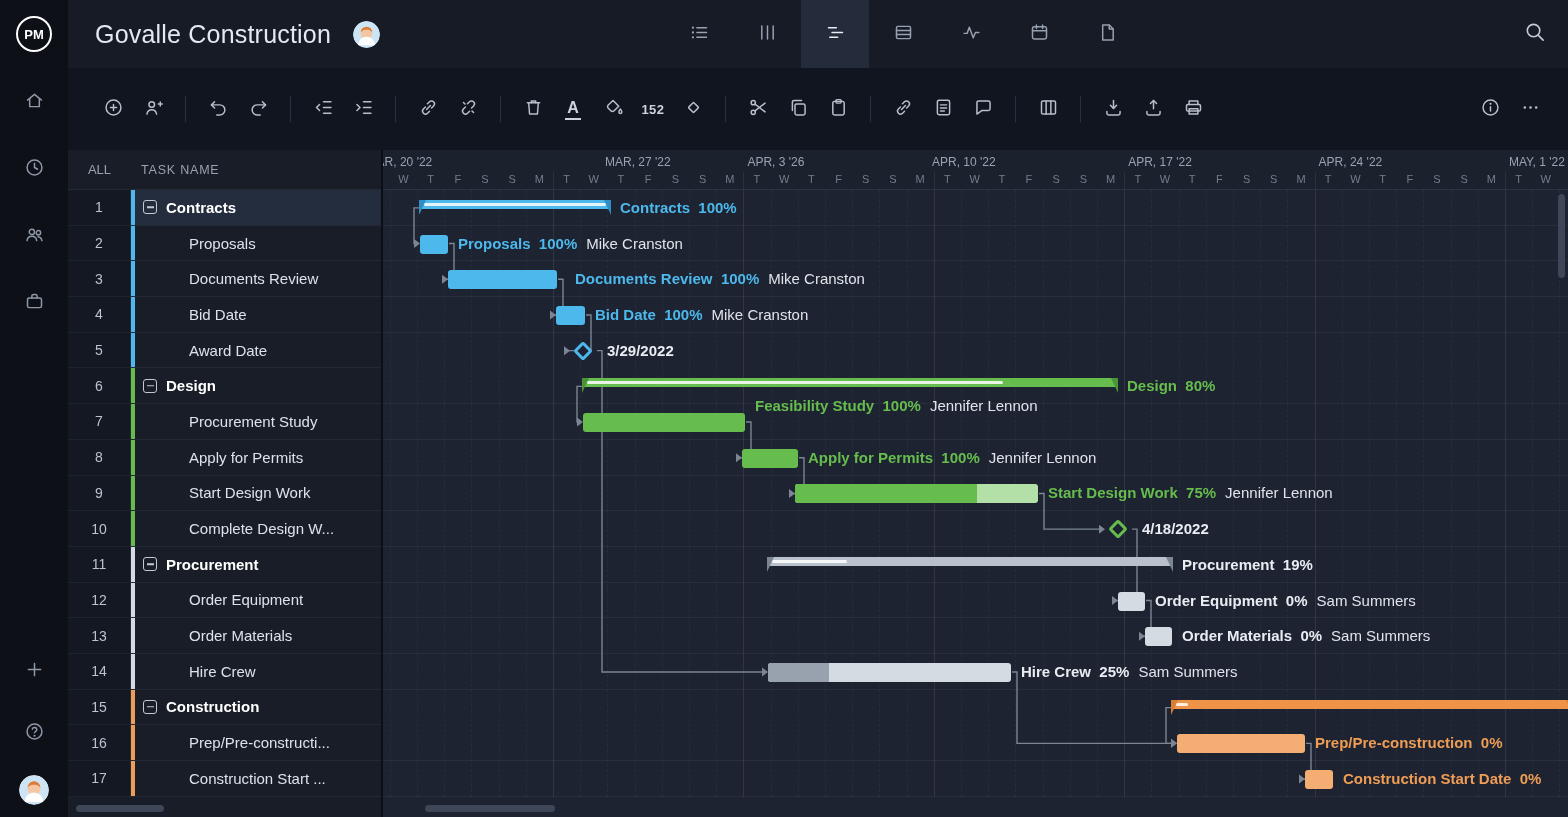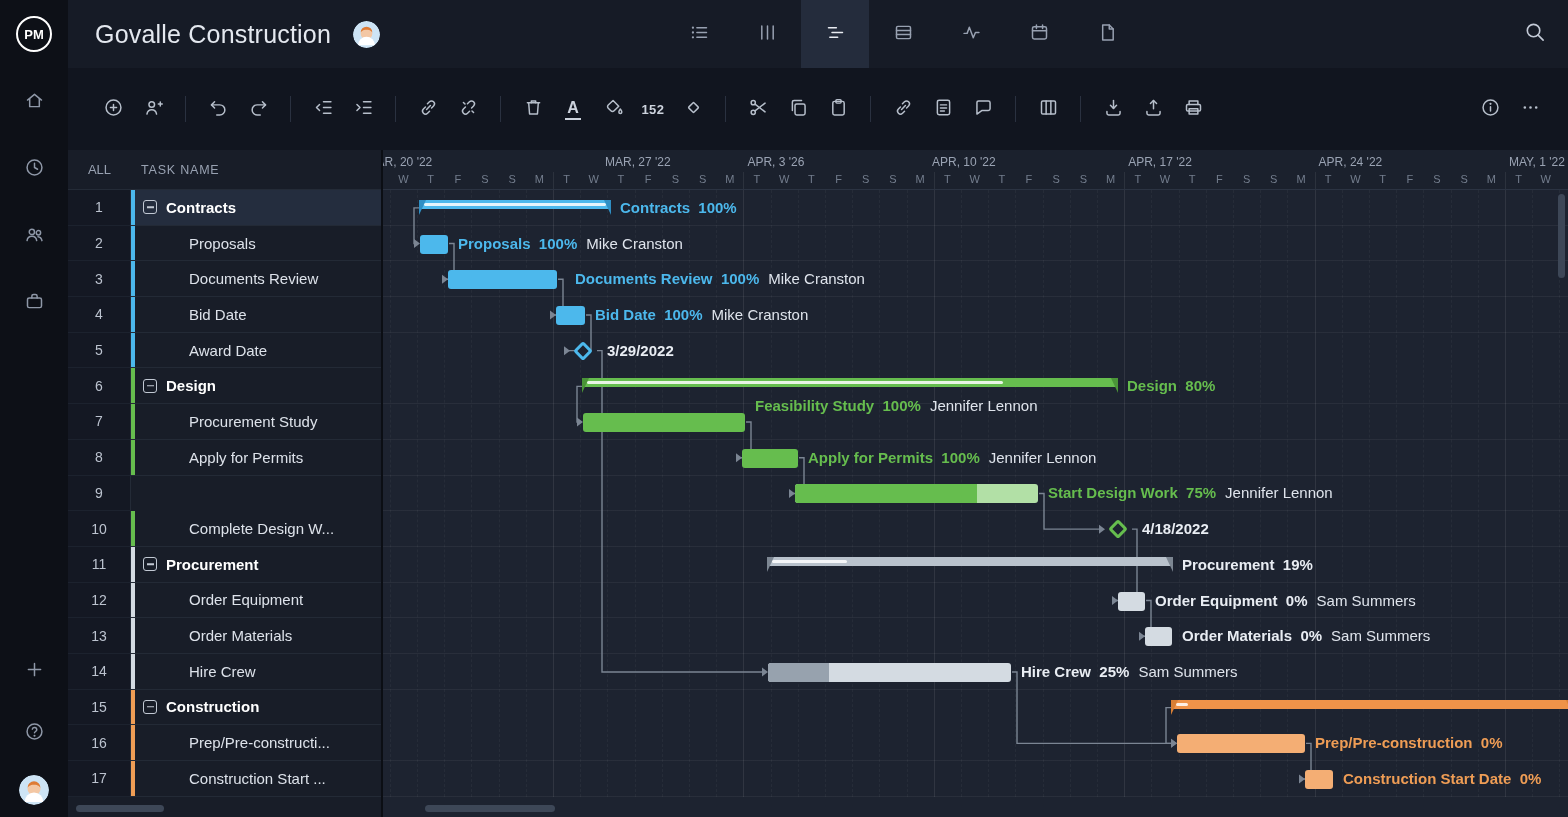--- a/index.html
+++ b/index.html
@@ -410,20 +410,24 @@
             </div>
             <div class="trow">
               <div class="cell-num">8</div>
               <div class="cell-name">
                 <span class="strip" style="background: rgb(102, 189, 78);"></span>
                 <span>Apply for Permits</span>
               </div>
             </div>
             <div class="trow">
               <div class="cell-num">9</div>
+              <div class="cell-name">
+                <span class="strip" style="background: rgb(102, 189, 78);"></span>
+                <span>Start Design Work</span>
+              </div>
             </div>
             <div class="trow">
               <div class="cell-num">10</div>
               <div class="cell-name">
                 <span class="strip" style="background: rgb(102, 189, 78);"></span>
                 <span>Complete Design W...</span>
               </div>
             </div>
             <div class="trow group">
               <div class="cell-num">11</div>

